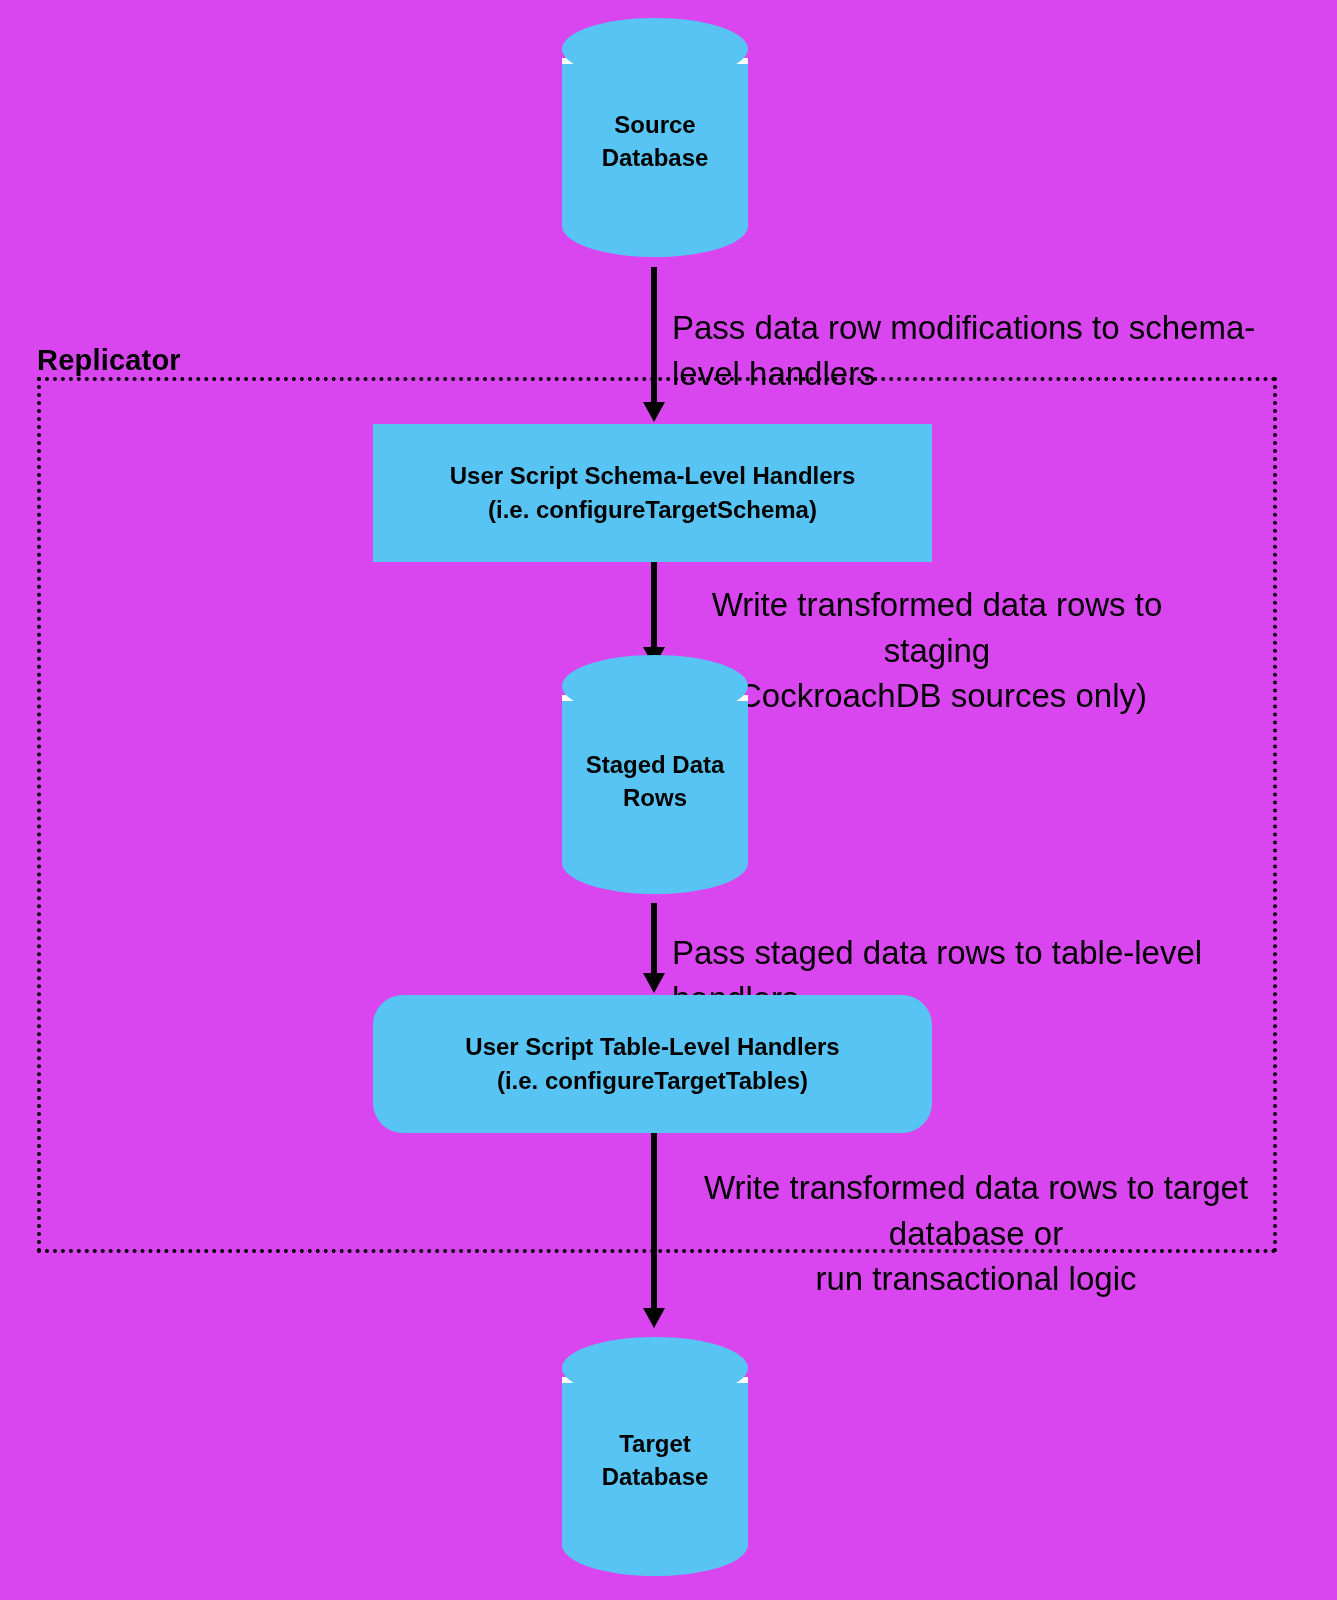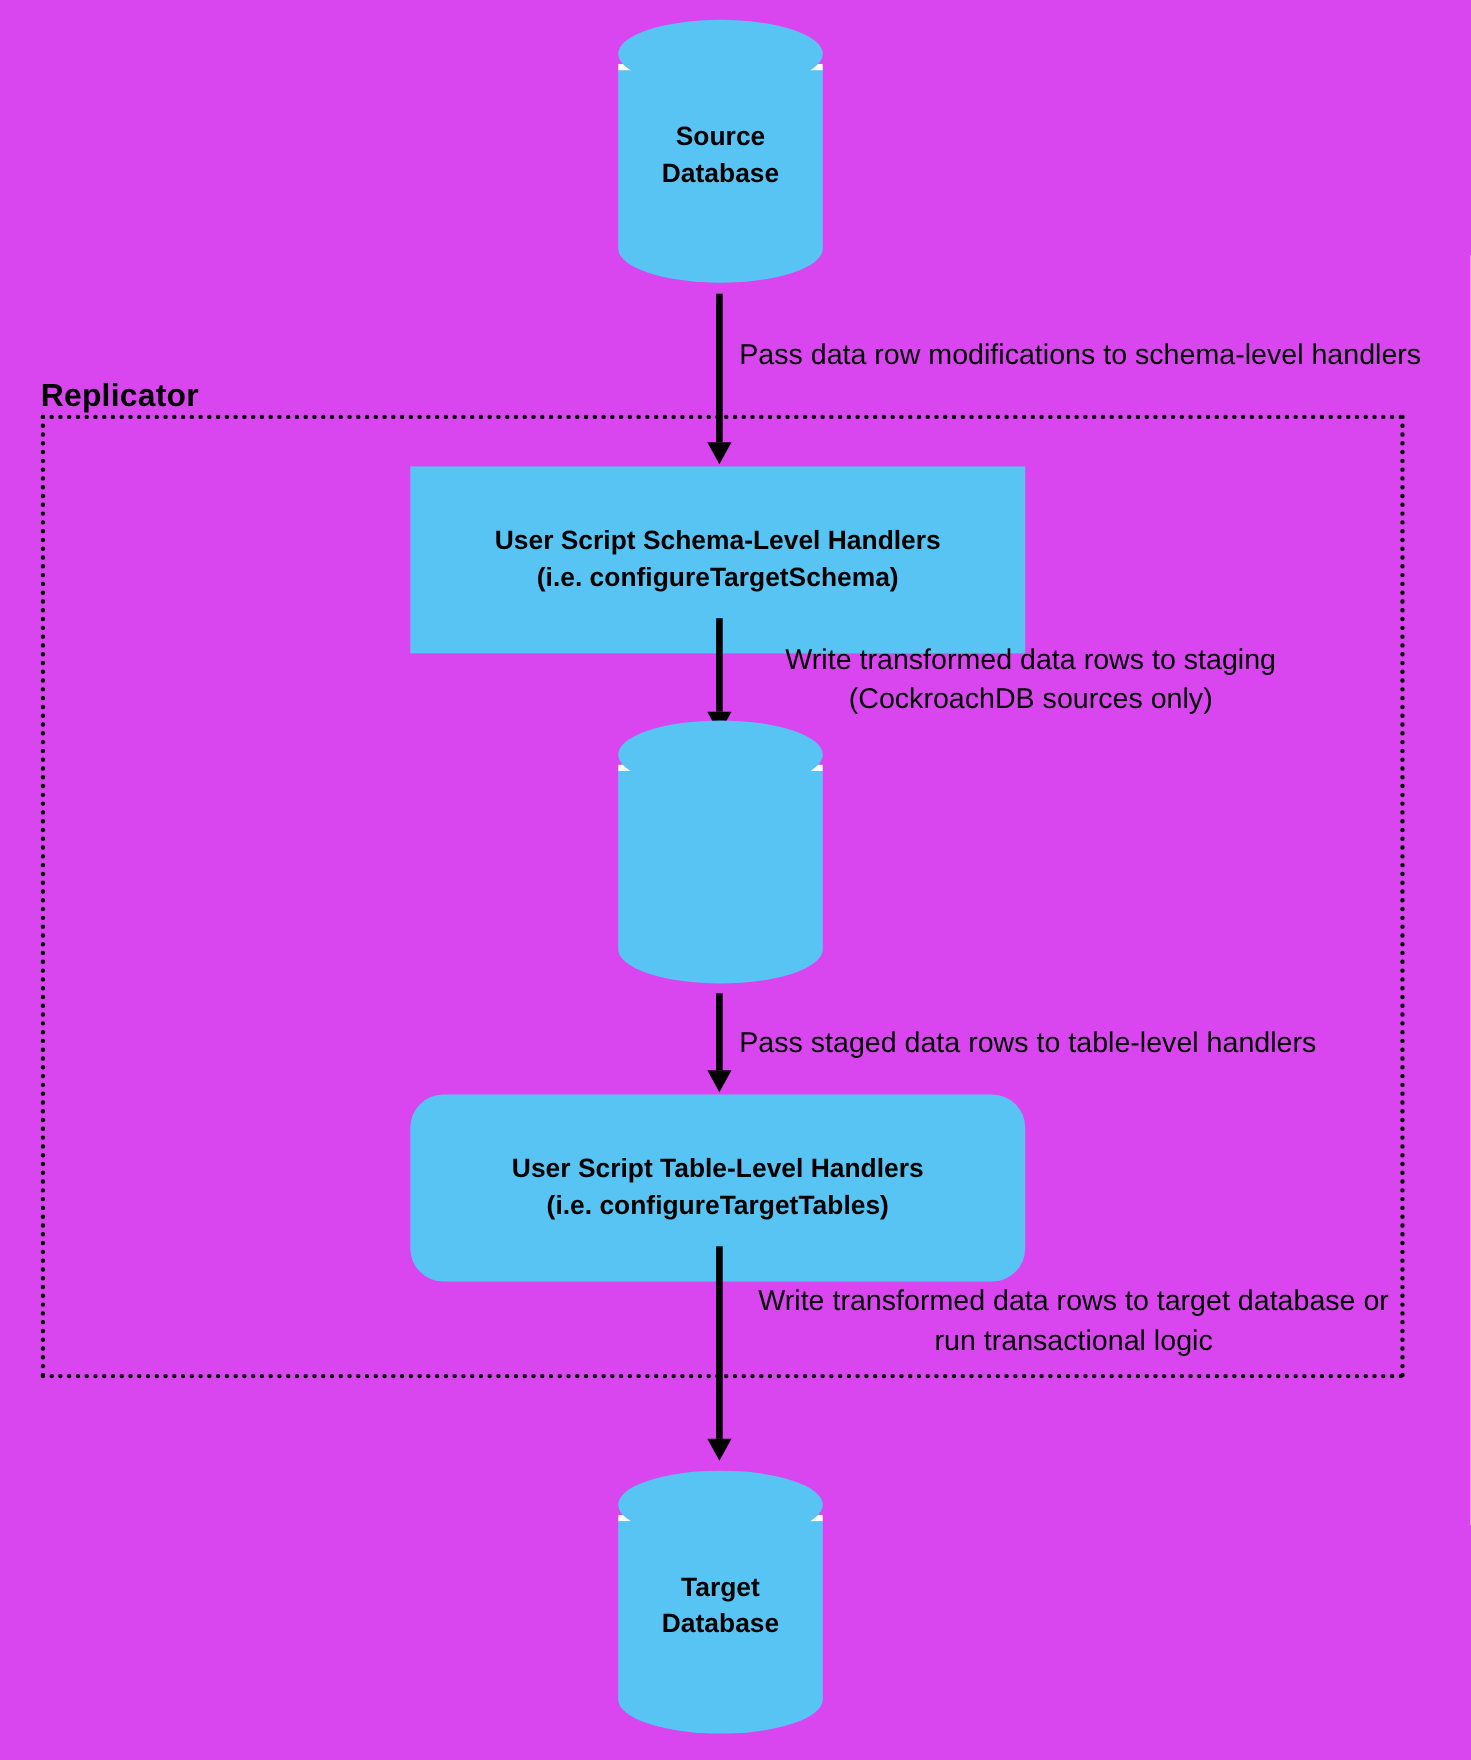--- a/index.html
+++ b/index.html
@@ -77,21 +77,21 @@
     line-height: 1.38;
     color: #000000;
     z-index: 3;
   }
 
   
   .process-box {
     position: absolute;
     left: 373px;
     width: 559px;
-    height: 170px;
+    height: 138px;
     background: #58c4f4;
     display: flex;
     align-items: center;
     justify-content: center;
   }
   .process-box .box-text {
     text-align: center;
     font-size: 24px;
     font-weight: bold;
     line-height: 1.42;
@@ -118,21 +118,21 @@
     width: 0;
     height: 0;
     border-left: 11px solid transparent;
     border-right: 11px solid transparent;
     border-top: 20px solid #000000;
   }
 
   
   .arrow-label {
     position: absolute;
-    font-size: 26px;
+    font-size: 33px;
     font-weight: normal;
     line-height: 1.38;
     color: #000000;
     text-align: center;
     white-space: pre-line;
   }
 </style>
 </head>
 <body>
 
@@ -162,20 +162,22 @@
   <div class="arrow" style="top:562px; height:105px;">
     <div class="shaft" style="height:85px;"></div>
     <div class="head" style="top:85px;"></div>
   </div>
   <div class="arrow-label" style="left:672px; top:582px; width:530px; text-align:center;">Write transformed data rows to staging
 (CockroachDB sources only)</div>
 
   <div class="cylinder" style="left:562px; top:655px; height:245px;">
     <div class="cyl-body" style="height:193px;"></div>
     <div class="cyl-top"></div>
+    <div class="cyl-label" style="top:93px; white-space: pre-line;">Staged Data
+Rows</div>
   </div>
 
   <div class="arrow" style="top:903px; height:90px;">
     <div class="shaft" style="height:70px;"></div>
     <div class="head" style="top:70px;"></div>
   </div>
   <div class="arrow-label" style="left:672px; top:930px; width:600px; text-align:left;">Pass staged data rows to table-level handlers</div>
 
   <div class="process-box" style="top:995px;border-radius:30px;">
     <div class="box-text" style="white-space: pre-line;">User Script Table-Level Handlers

